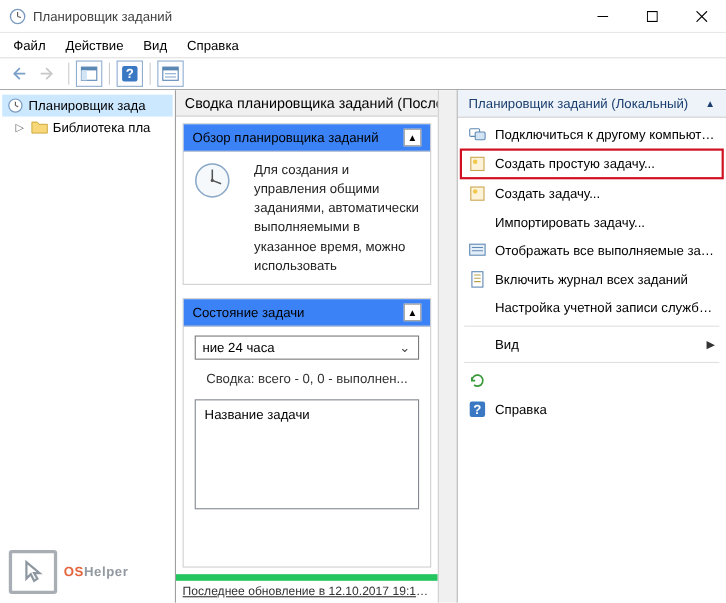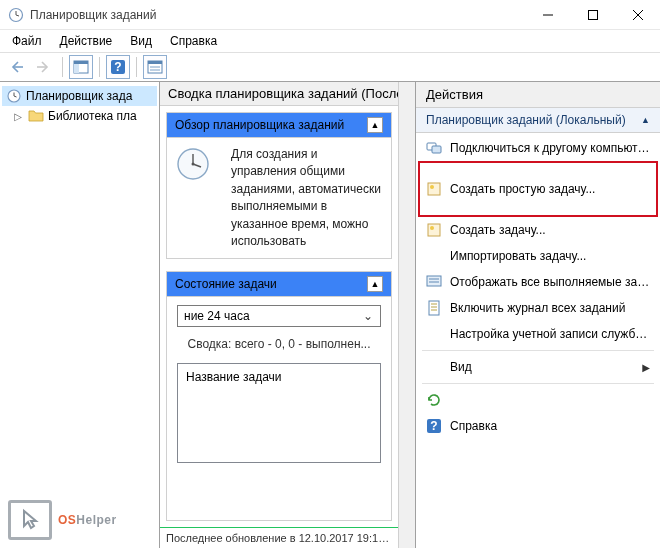--- a/index.html
+++ b/index.html
@@ -38,31 +38,31 @@
 .overview { display: flex; gap: 20px; align-items: flex-start; }
 .overview .big-clock { width: 36px; height: 36px; flex-shrink: 0; }
 .overview-text { font-size: 12px; line-height: 1.45; color: #222; }
 
 .state-body { padding: 8px 10px 10px; }
 .combo { width: 100%; height: 22px; border: 1px solid #7a7a7a; background: #fff; display: flex; align-items: center; justify-content: space-between; padding: 0 4px 0 6px; margin-bottom: 10px; }
 .combo .arrow { width: 16px; text-align: center; color: #444; }
 .summary-line { text-align: center; font-size: 12px; color: #333; margin-bottom: 12px; white-space: nowrap; overflow: hidden; text-overflow: ellipsis; }
 .task-list { border: 1px solid #828790; height: 100px; padding: 6px 8px; background: #fff; }
 
-.mid-status { border-top: 1px solid #22c55e; padding: 4px 6px; font-size: 11px; color: #333; white-space: nowrap; overflow: hidden; text-overflow: ellipsis; text-align: right; }
+.mid-status { border-top: 6px solid #22c55e; padding: 4px 6px; font-size: 11px; color: #333; white-space: nowrap; overflow: hidden; text-overflow: ellipsis; text-align: right; text-decoration: underline; }
 .mid-scroll { width: 17px; background: #f0f0f0; border-left: 1px solid #d0d0d0; }
 
 .right { width: 244px; background: #fff; display: flex; flex-direction: column; }
 .right-header { background: #f0f0f0; padding: 5px 10px; font-size: 13px; font-weight: 400; border-bottom: 1px solid #d0d0d0; }
 .right-subhead { background: #eef3fa; color: #1a3e6e; padding: 5px 10px; display: flex; justify-content: space-between; align-items: center; border-bottom: 1px solid #d0d0d0; }
 .right-subhead .sub-collapse { font-size: 9px; color: #1a3e6e; }
 
 .action-list { flex: 1; padding: 2px 2px; }
 .action-item { display: flex; align-items: center; gap: 8px; padding: 5px 8px; cursor: default; white-space: nowrap; overflow: hidden; position: relative; }
-.action-item.highlighted { border: 2px solid #d01020; padding: 18px 6px; }
+.action-item.highlighted { border: 2px solid #d01020; padding: 4px 6px; }
 .action-item .aicon { width: 16px; height: 16px; flex-shrink: 0; display: flex; align-items: center; justify-content: center; }
 .action-item .alabel { flex: 1; overflow: hidden; text-overflow: ellipsis; }
 .action-item .submenu-arrow { font-size: 10px; color: #333; }
 .action-sep { height: 1px; background: #e0e0e0; margin: 3px 4px; }
 
 .watermark { position: absolute; left: 8px; bottom: 8px; display: flex; align-items: flex-start; gap: 6px; opacity: 0.85; pointer-events: none; }
 .watermark .cursor-box { width: 44px; height: 40px; border: 3px solid #9aa0a8; border-radius: 3px; display: flex; align-items: center; justify-content: center; background: rgba(255,255,255,0.6); }
 .watermark .logo-text { font-size: 26px; font-weight: 600; letter-spacing: 0.5px; }
 .watermark .os { color: #e04a1a; }
 .watermark .helper { color: #808890; }
@@ -203,21 +203,20 @@
           </div>
         </div>
 
         <div class="mid-status">Последнее обновление в 12.10.2017 19:12:4</div>
       </div>
       <div class="mid-scroll"></div>
     </div>
   </div>
 
   <div class="right">
-    <div class="right-header">Действия</div>
     <div class="right-subhead">
       <span>Планировщик заданий (Локальный)</span>
       <span class="sub-collapse">▲</span>
     </div>
     <div class="action-list">
 
       <div class="action-item">
         <span class="aicon">
             <svg width="16" height="16" viewBox="0 0 16 16">
               <rect x="1" y="3" width="9" height="7" rx="1" fill="#fff" stroke="#6089b4"></rect>

